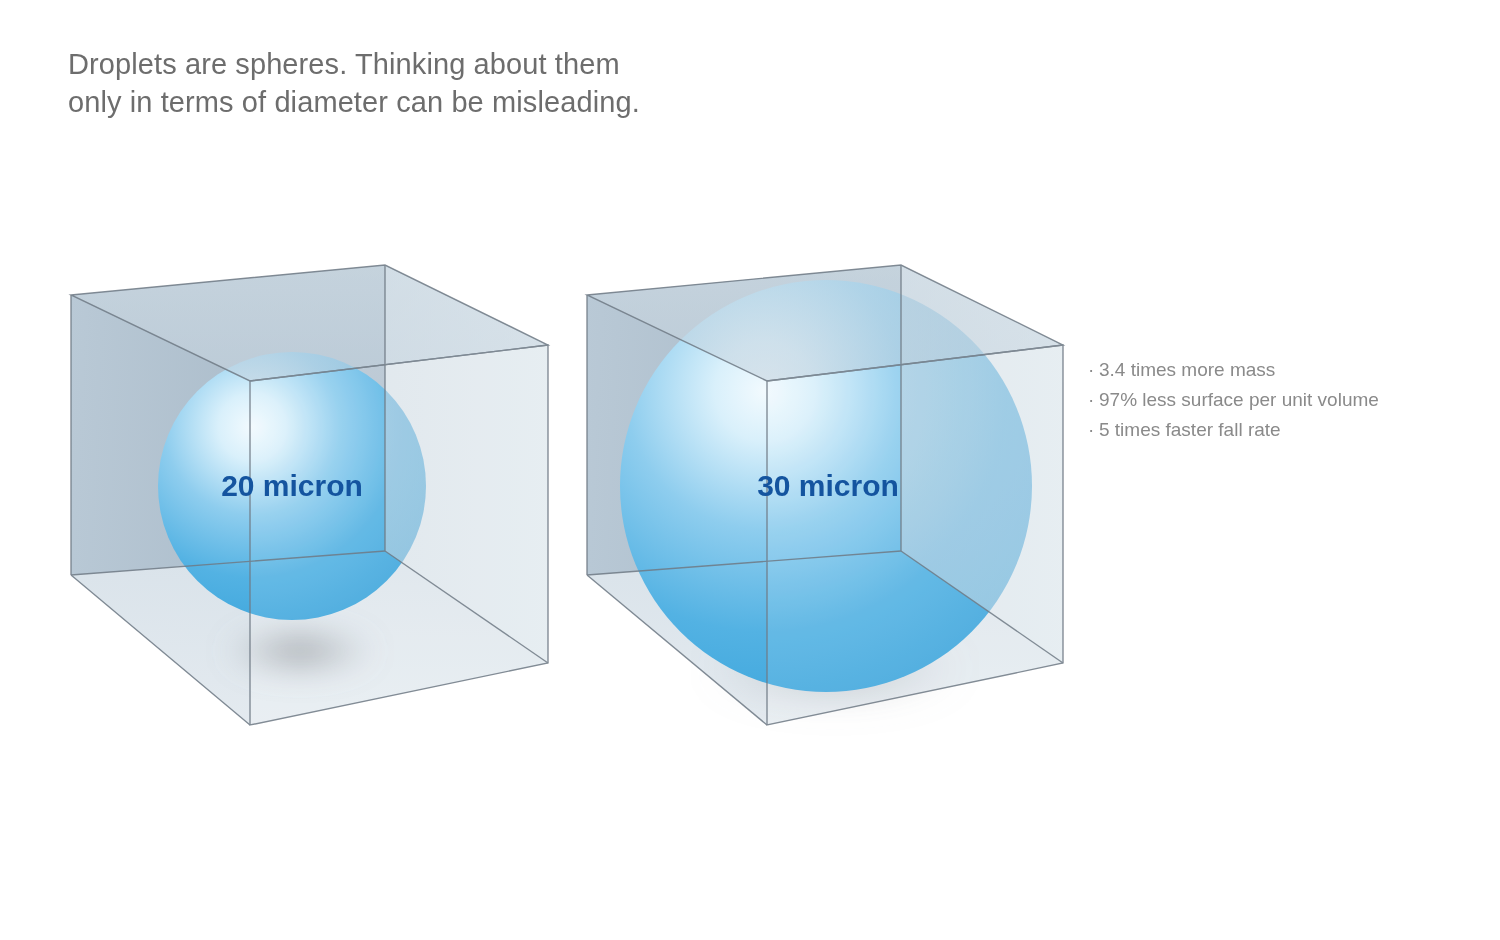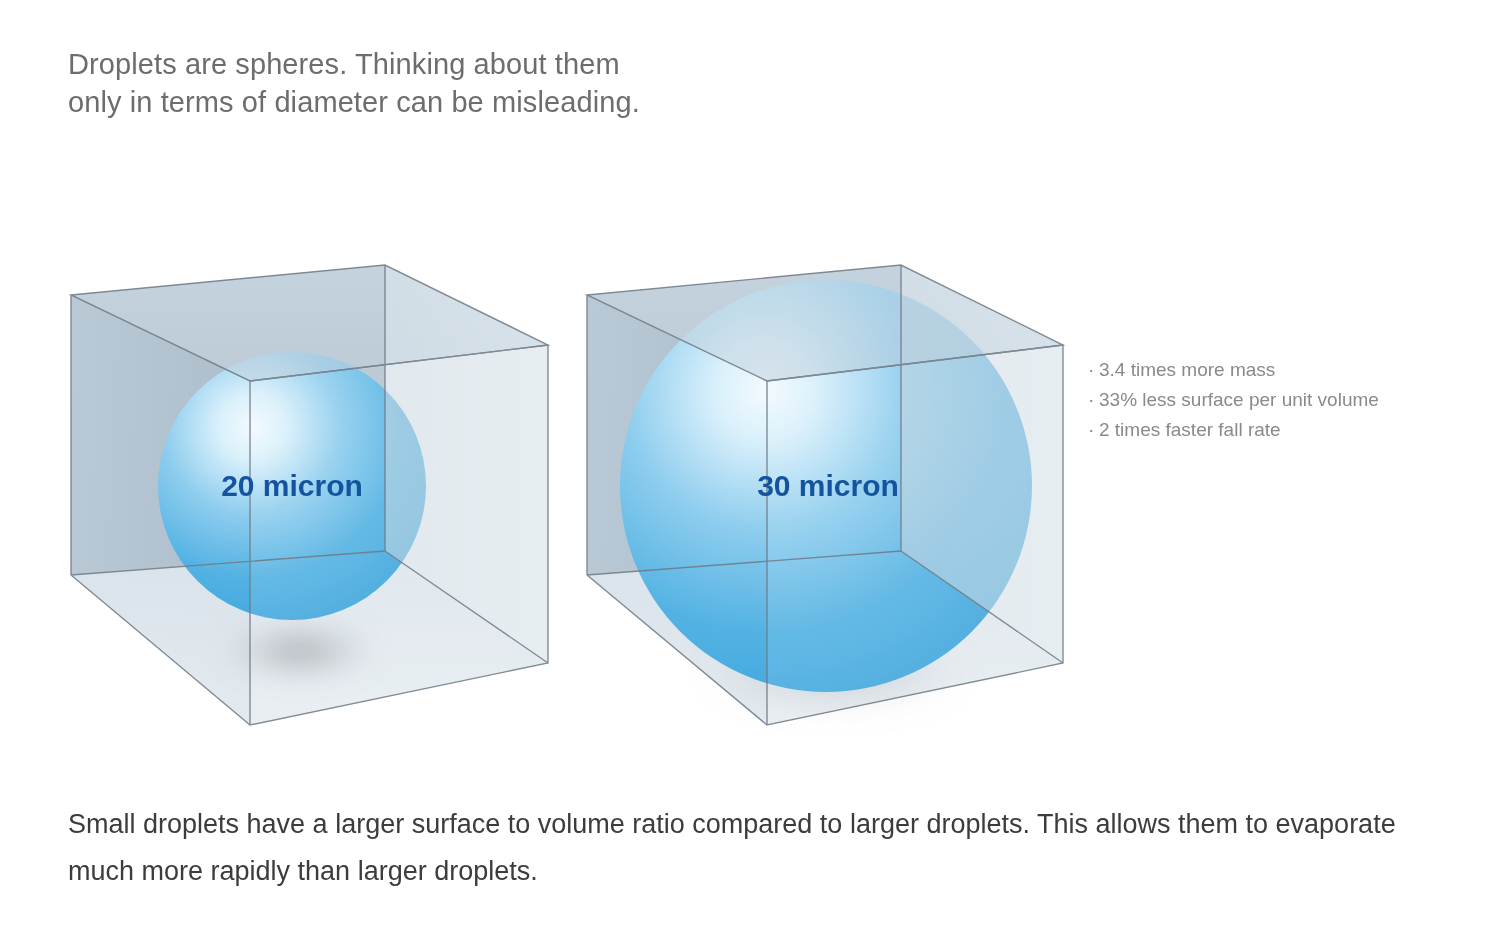--- a/index.html
+++ b/index.html
@@ -183,23 +183,22 @@
     </g>
   </svg>
 
   <div class="bullets">
     <div class="bullet-row">
       <span class="bullet-dot">·</span>
       <span class="bullet-text">3.4 times more mass</span>
     </div>
     <div class="bullet-row">
       <span class="bullet-dot">·</span>
-      <span class="bullet-text">33% less surface per unit volume</span>
+      <span class="bullet-text">97% less surface per unit volume</span>
     </div>
     <div class="bullet-row">
       <span class="bullet-dot">·</span>
-      <span class="bullet-text">2 times faster fall rate</span>
+      <span class="bullet-text">5 times faster fall rate</span>
     </div>
   </div>
 
-  <div class="caption">Small droplets have a larger surface to volume ratio compared to larger droplets. This allows them to evaporate much more rapidly than larger droplets.</div>
 
 </div>
 
 </body></html>

